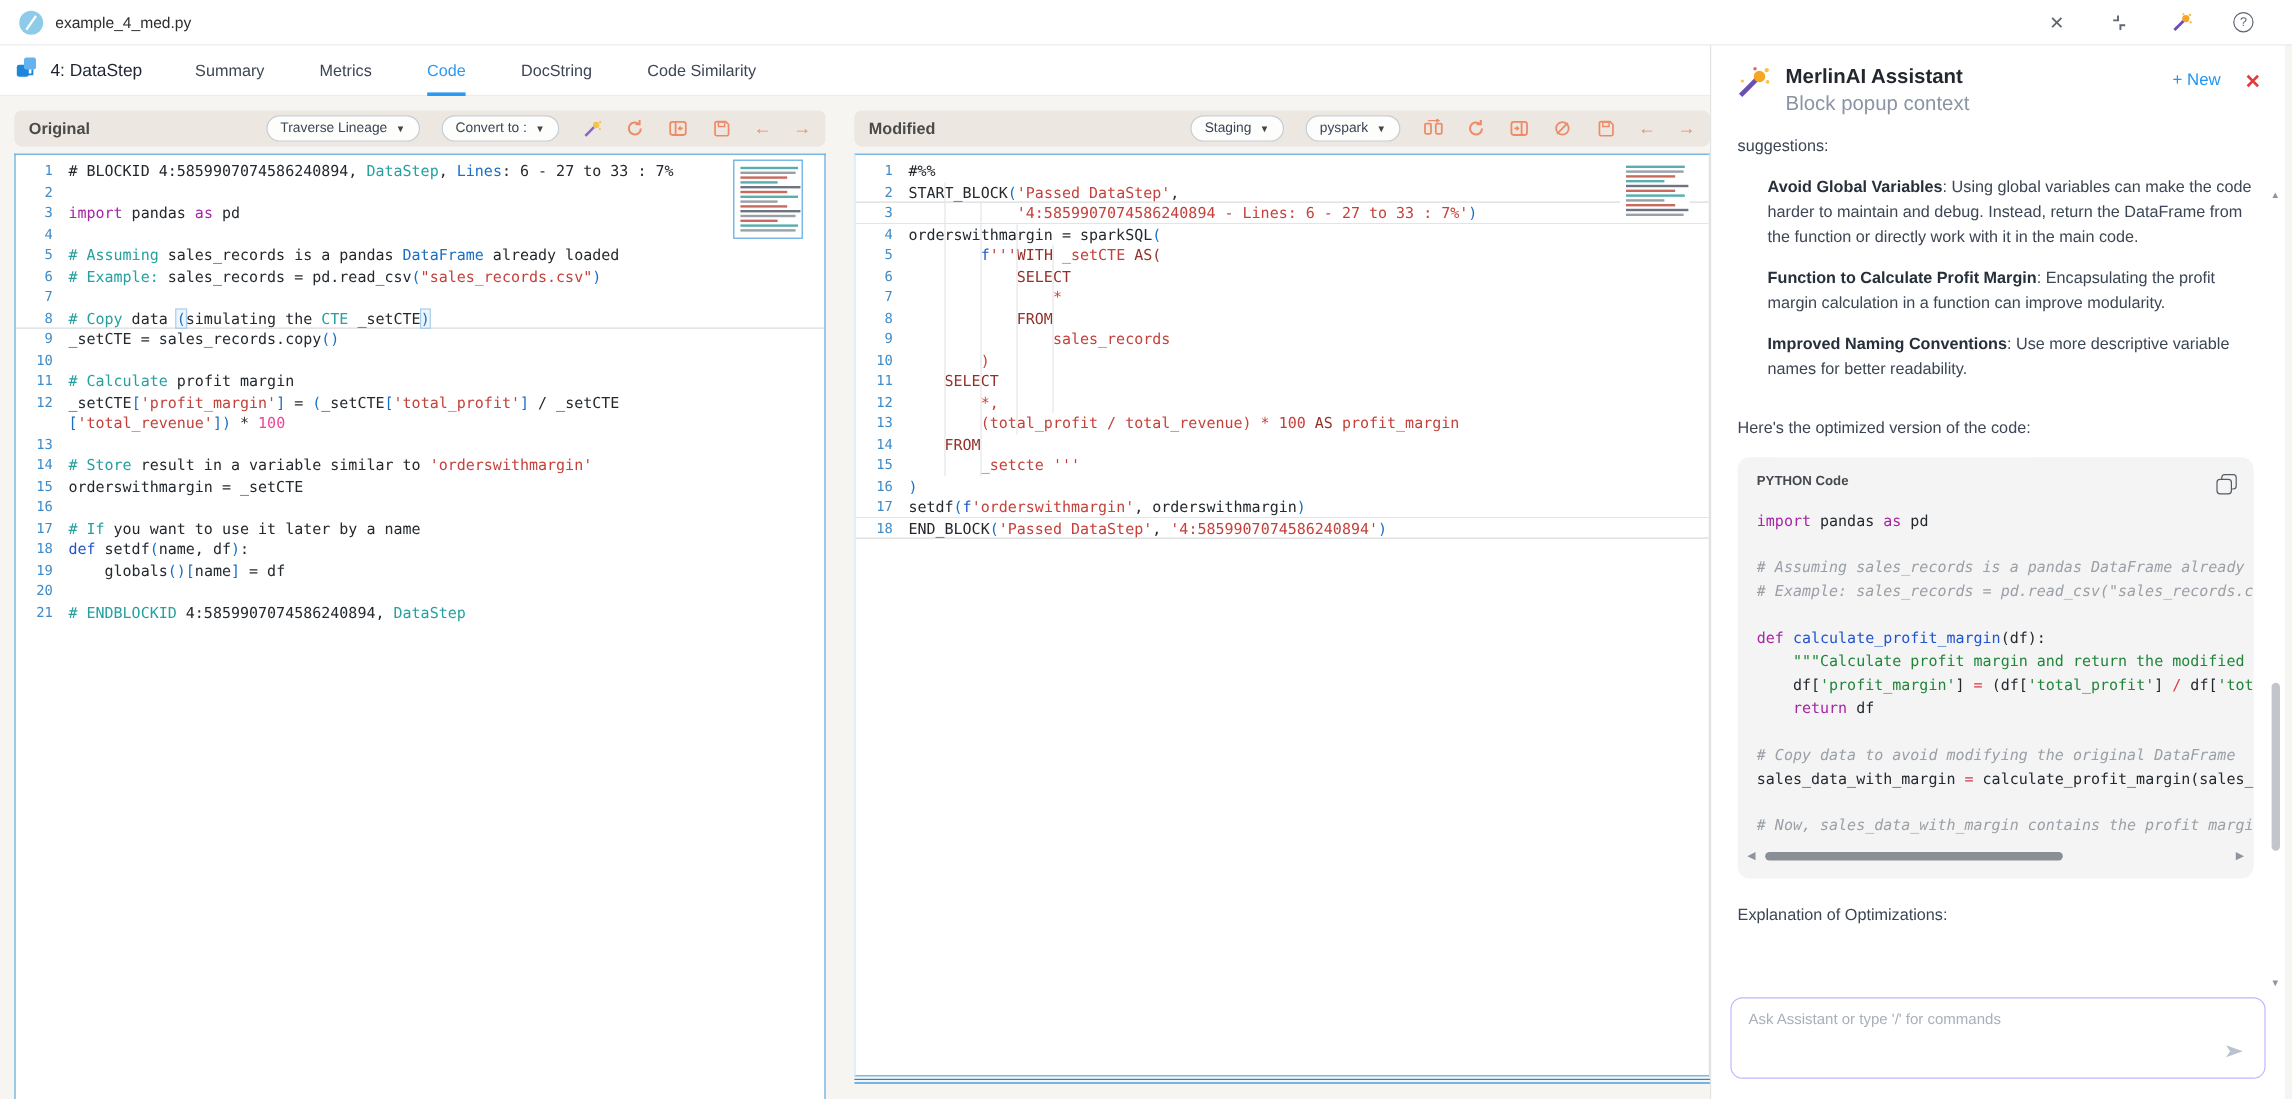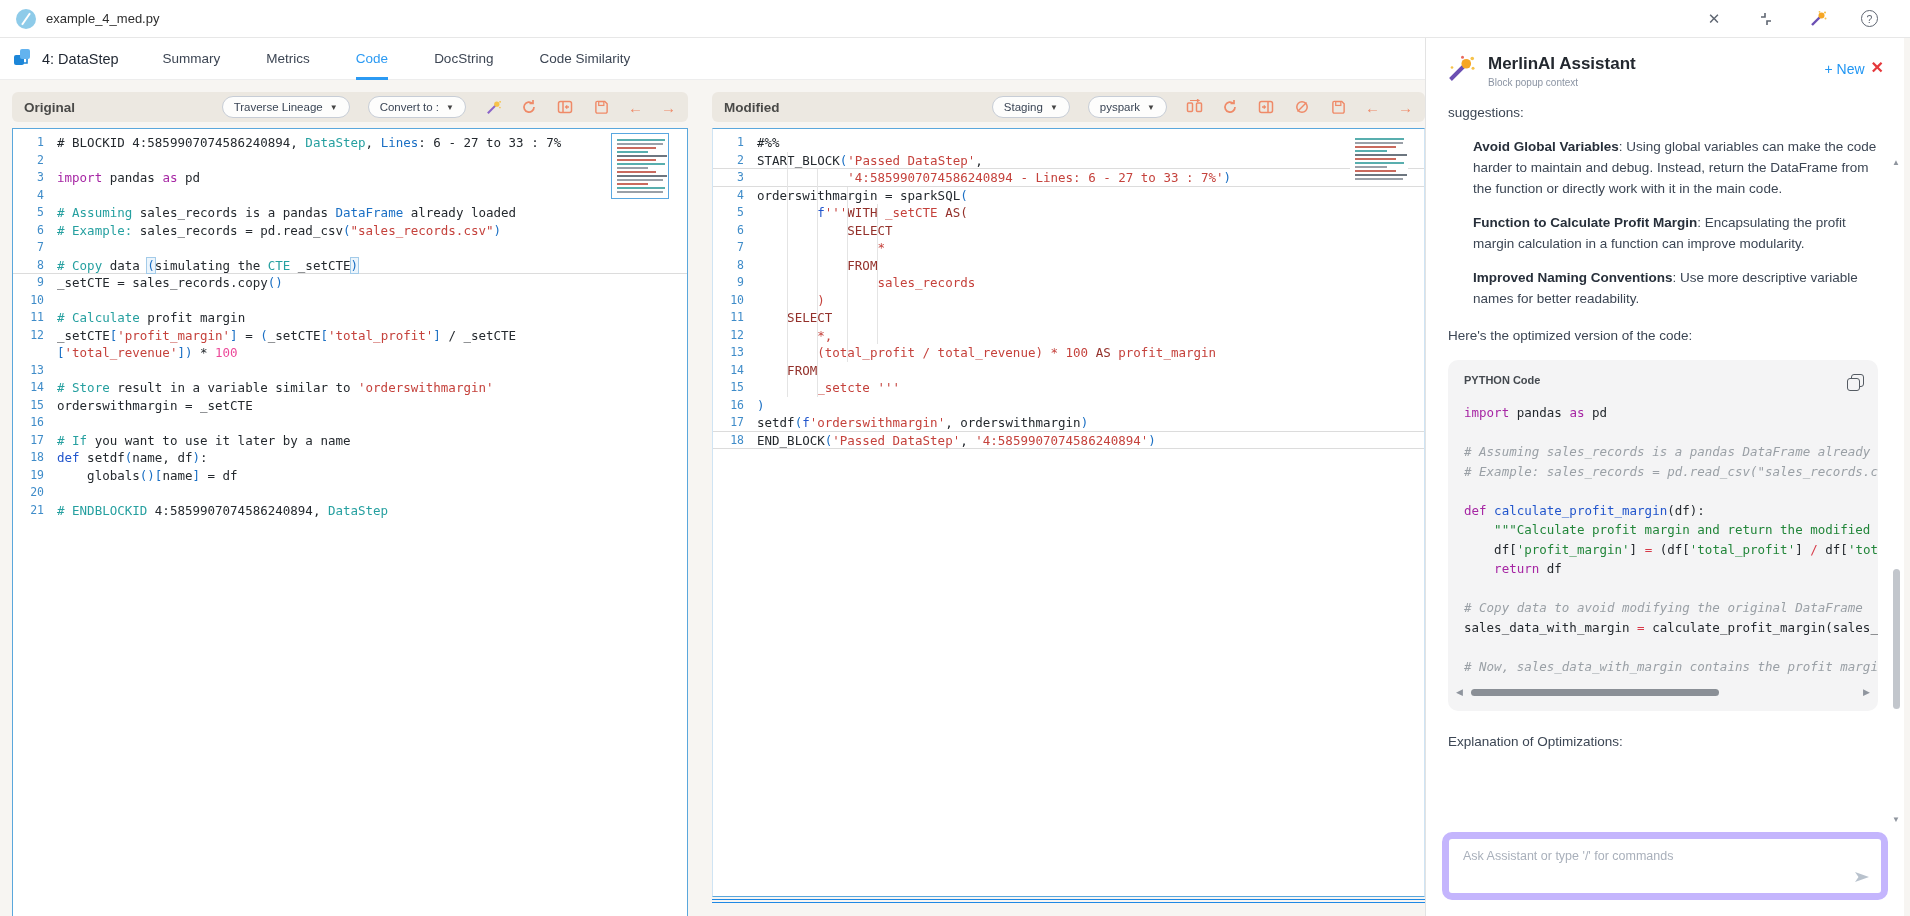--- a/index.html
+++ b/index.html
@@ -47,49 +47,49 @@
   .minimap i:nth-child(3n){background:#c96a5e;width:70%}
   .minimap i:nth-child(3n+1){background:#58aeae;width:85%}
   .minimap i:nth-child(4n){width:55%}
   .minimap i:nth-child(5n){background:#6d7680;width:90%}
   .guide{position:absolute;width:1px;background:#e4e4e4}
 
   .sidebar{width:479px;background:#fff;border-left:1px solid #e3e3e3;display:flex;flex-direction:column;position:relative}
   .sb-head{padding:16px 20px 8px 20px;display:flex;align-items:flex-start;gap:12px;flex:none}
   .sb-titles{flex:1}
   .sb-title{font-size:17px;font-weight:bold;color:#23282f}
-  .sb-sub{font-size:10px;color:#8b94a3;margin-top:3px}
-  .sb-actions{display:flex;align-items:flex-end;gap:6px;padding-top:4px}
+  .sb-sub{font-size:17px;color:#8b94a3;margin-top:3px}
+  .sb-actions{display:flex;align-items:flex-start;gap:20px;padding-top:4px}
   .new-btn{color:#2196f3;font-size:14px;cursor:pointer;white-space:nowrap}
   .close-x{color:#e5383b;font-size:16px;font-weight:bold;cursor:pointer}
   .sb-content{flex:1;overflow:hidden;padding:6px 26px 0 22px;position:relative}
   .sb-content,.para,.lead{font-size:13.5px;color:#3c4654;line-height:21px}
   .para{margin:13px 0 0 25px}
   .para strong{color:#272f3a}
-  .lead{margin-top:16px}
+  .lead{margin-top:28px}
   .chip{font-family:"DejaVu Sans Mono",monospace;font-size:11.5px;background:#eff0f2;border-radius:4px;padding:1px 6px;color:#394049}
   .code-card{background:#f4f4f5;border-radius:10px;margin-top:14px;overflow:hidden}
   .cc-head{display:flex;align-items:center;justify-content:space-between;padding:10px 14px 2px 16px}
   .cc-title{font-size:11px;font-weight:bold;color:#44494f}
   .copy-ic{width:13px;height:13px;border:1.5px solid #555b63;border-radius:3px;position:relative;cursor:pointer}
   .copy-ic::after{content:"";position:absolute;left:-5px;top:3px;width:11px;height:11px;border:1.5px solid #555b63;border-radius:3px;background:#f4f4f5}
   .cc-body{padding:10px 16px 2px 16px}
   .cc-body .cl{line-height:19.5px;font-size:12.5px}
   .gc{color:#9aa0a6;font-style:italic}.g{color:#22863a}.fn{color:#2155cc}.o{color:#d73a49}
   .hscroll{display:flex;align-items:center;gap:6px;padding:4px 8px 8px 8px}
   .hs-arrow{color:#8f959e;font-size:9px;cursor:pointer}
   .hs-track{flex:1;height:7px;position:relative}
   .hs-thumb{position:absolute;left:2px;top:0;height:7px;width:64%;background:#8a8f96;border-radius:4px;cursor:pointer}
   .exp-head{margin-top:20px}
   .vscroll{position:absolute;right:2px;top:120px;bottom:92px;width:12px;display:flex;flex-direction:column;align-items:center}
   .vs-arrow{color:#8f959e;font-size:8px;cursor:pointer}
   .vs-track{flex:1;width:9px;position:relative}
   .vs-thumb{position:absolute;left:1px;top:62%;height:140px;width:7px;background:#c2c6cc;border-radius:4px;cursor:pointer}
   .sb-input-wrap{flex:none;padding:8px 16px 12px 16px;position:relative}
-  .sb-input{width:100%;height:68px;border:7px solid #c4b5fd;border-radius:10px;resize:none;padding:10px 14px;font-family:"Liberation Sans",sans-serif;font-size:12.5px;color:#333;outline:none}
+  .sb-input{width:100%;height:68px;border:1px solid #c4b5fd;border-radius:10px;resize:none;padding:10px 14px;font-family:"Liberation Sans",sans-serif;font-size:12.5px;color:#333;outline:none}
   .sb-input::placeholder{color:#a9b0bb}
   .send-ic{position:absolute;right:34px;bottom:28px;cursor:pointer}
 </style>
 </head>
 <body>
 
 <div class="titlebar">
   <span class="file-ico"></span>
   <span class="title-text">example_4_med.py</span>
   <div class="tb-icons">

